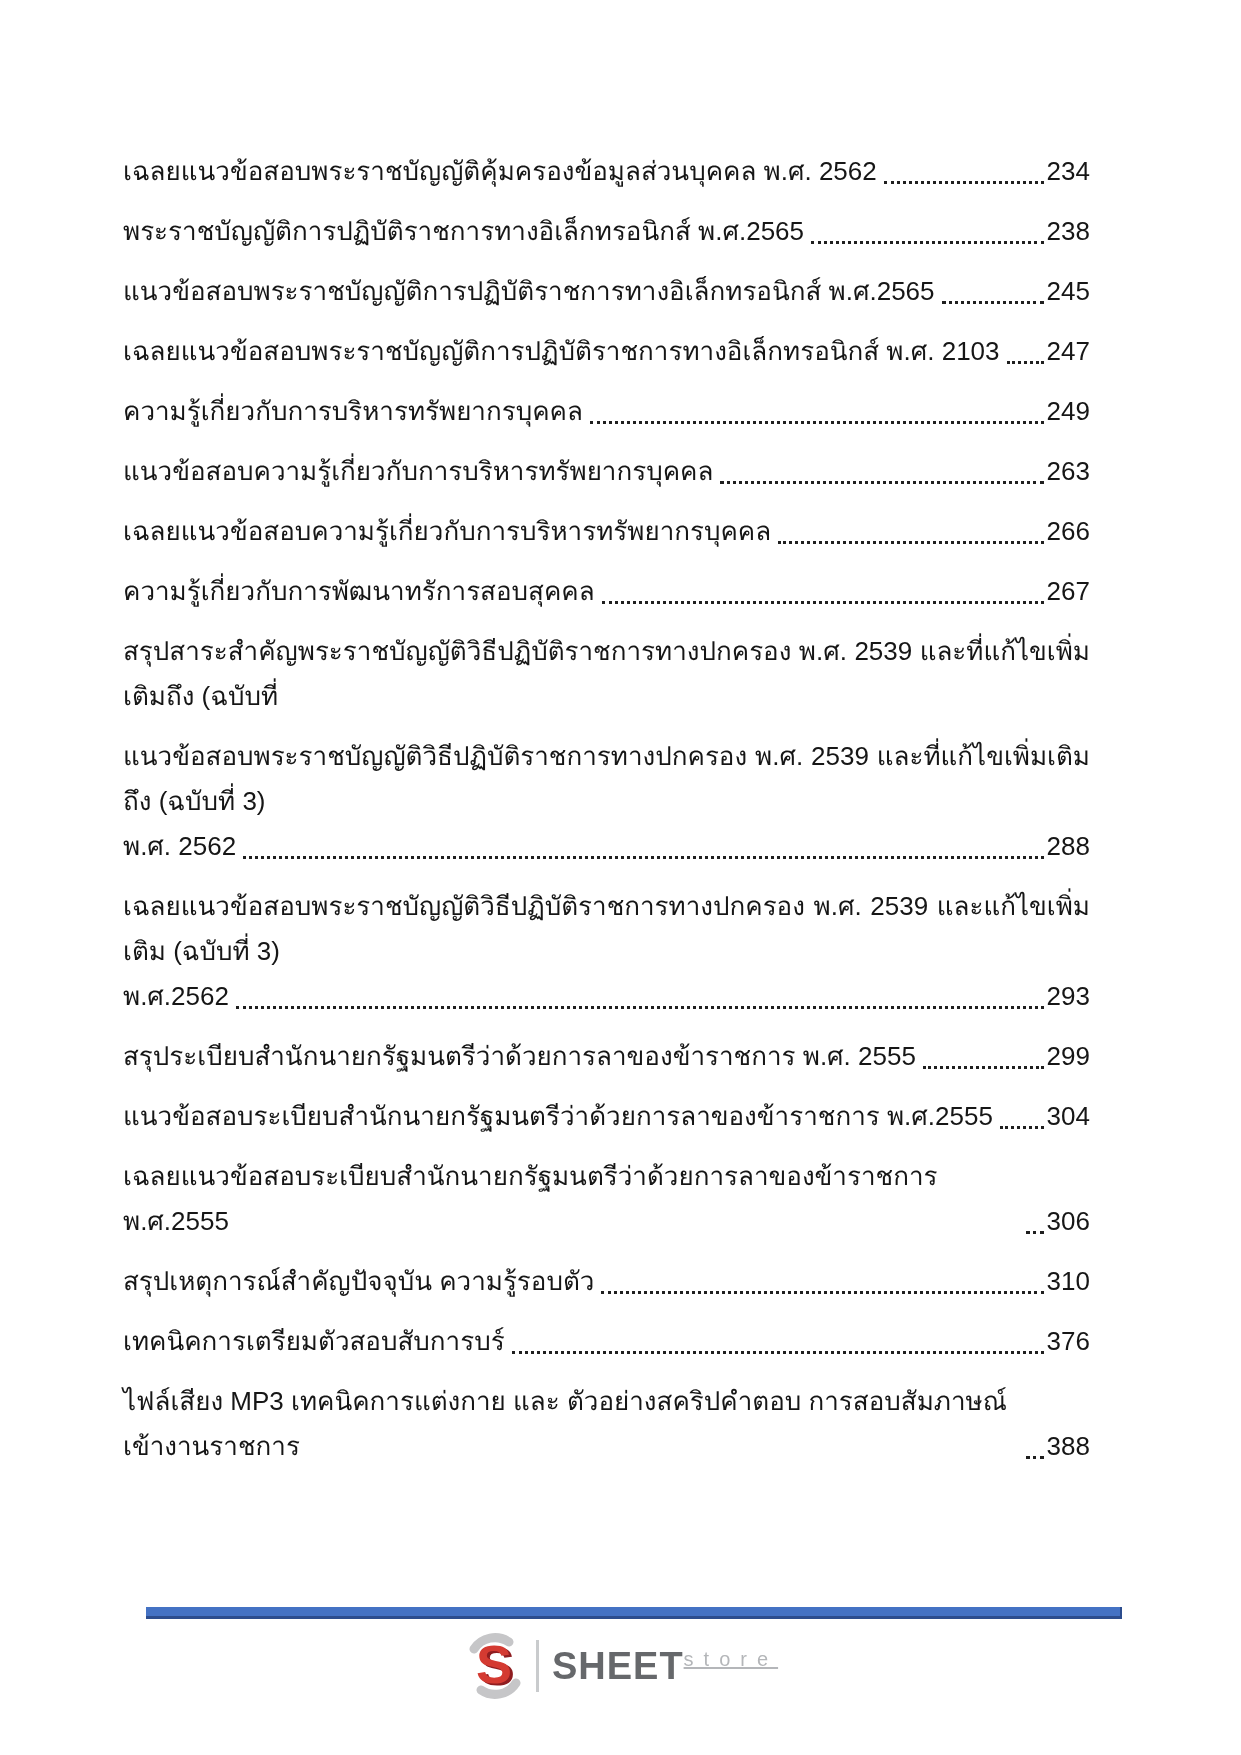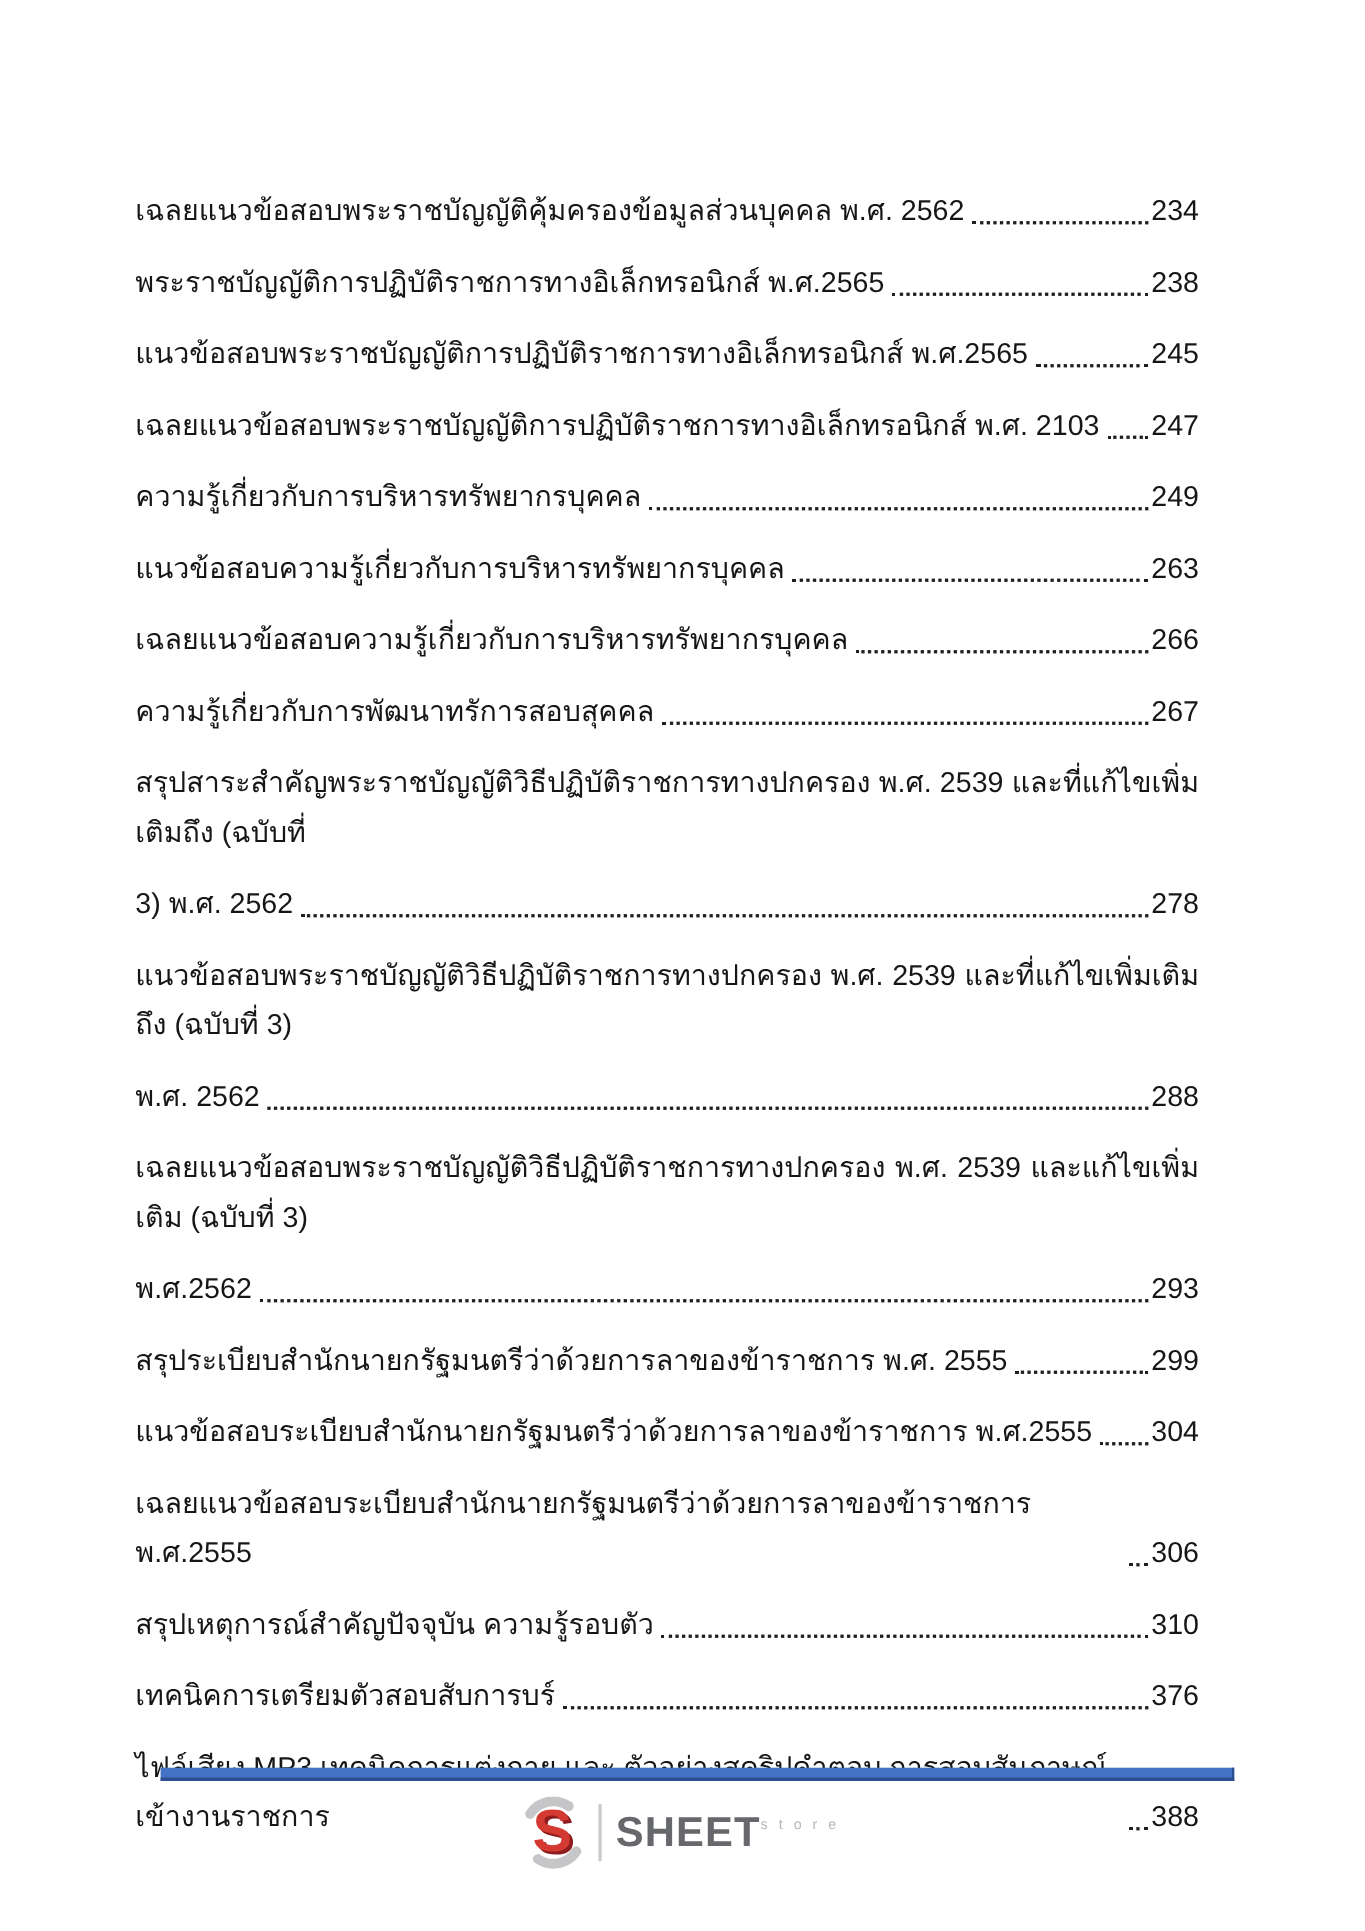--- a/index.html
+++ b/index.html
@@ -27,21 +27,20 @@
     right: 151px;
   }
   .toc-entry {
     margin-bottom: 15px;
   }
   .toc-row {
     display: flex;
     align-items: flex-end;
     line-height: 45px;
     font-size: 26px;
-    margin-top: 20px;
   }
   .toc-row.wrap {
     display: block;
     text-align: justify;
   }
   .toc-text {
     white-space: pre-wrap;
   }
   .leader {
     flex: 1 1 auto;
@@ -90,25 +89,26 @@
     justify-content: center;
   }
   .brand-name {
     font-size: 38px;
     font-weight: bold;
     color: #66686b;
     letter-spacing: 1px;
     line-height: 36px;
   }
   .brand-sub {
-    font-size: 13px;
+    font-size: 20px;
     color: #b4b6b9;
     letter-spacing: 10px;
     margin-top: 3px;
     line-height: 16px;
+    text-decoration: underline;
   }
 </style>
 </head>
 <body>
 
 <div class="page">
 
   <main class="toc-list">
       <div class="toc-entry">
         <div class="toc-row">
@@ -161,25 +161,20 @@
       </div>
       <div class="toc-entry">
         <div class="toc-row">
           <span class="toc-text">ความรู้เกี่ยวกับการพัฒนาทรัการสอบสุคคล</span>
           <span class="leader"></span>
           <span class="toc-page">267</span>
         </div>
       </div>
       <div class="toc-entry">
         <div class="toc-row wrap"><span class="toc-text">สรุปสาระสำคัญพระราชบัญญัติวิธีปฏิบัติราชการทางปกครอง พ.ศ. 2539 และที่แก้ไขเพิ่มเติมถึง (ฉบับที่</span></div>
-        <div class="toc-row">
-          <span class="toc-text">3) พ.ศ. 2562</span>
-          <span class="leader"></span>
-          <span class="toc-page">278</span>
-        </div>
       </div>
       <div class="toc-entry">
         <div class="toc-row wrap"><span class="toc-text">แนวข้อสอบพระราชบัญญัติวิธีปฏิบัติราชการทางปกครอง พ.ศ. 2539 และที่แก้ไขเพิ่มเติมถึง (ฉบับที่ 3)</span></div>
         <div class="toc-row">
           <span class="toc-text">พ.ศ. 2562</span>
           <span class="leader"></span>
           <span class="toc-page">288</span>
         </div>
       </div>
       <div class="toc-entry">

